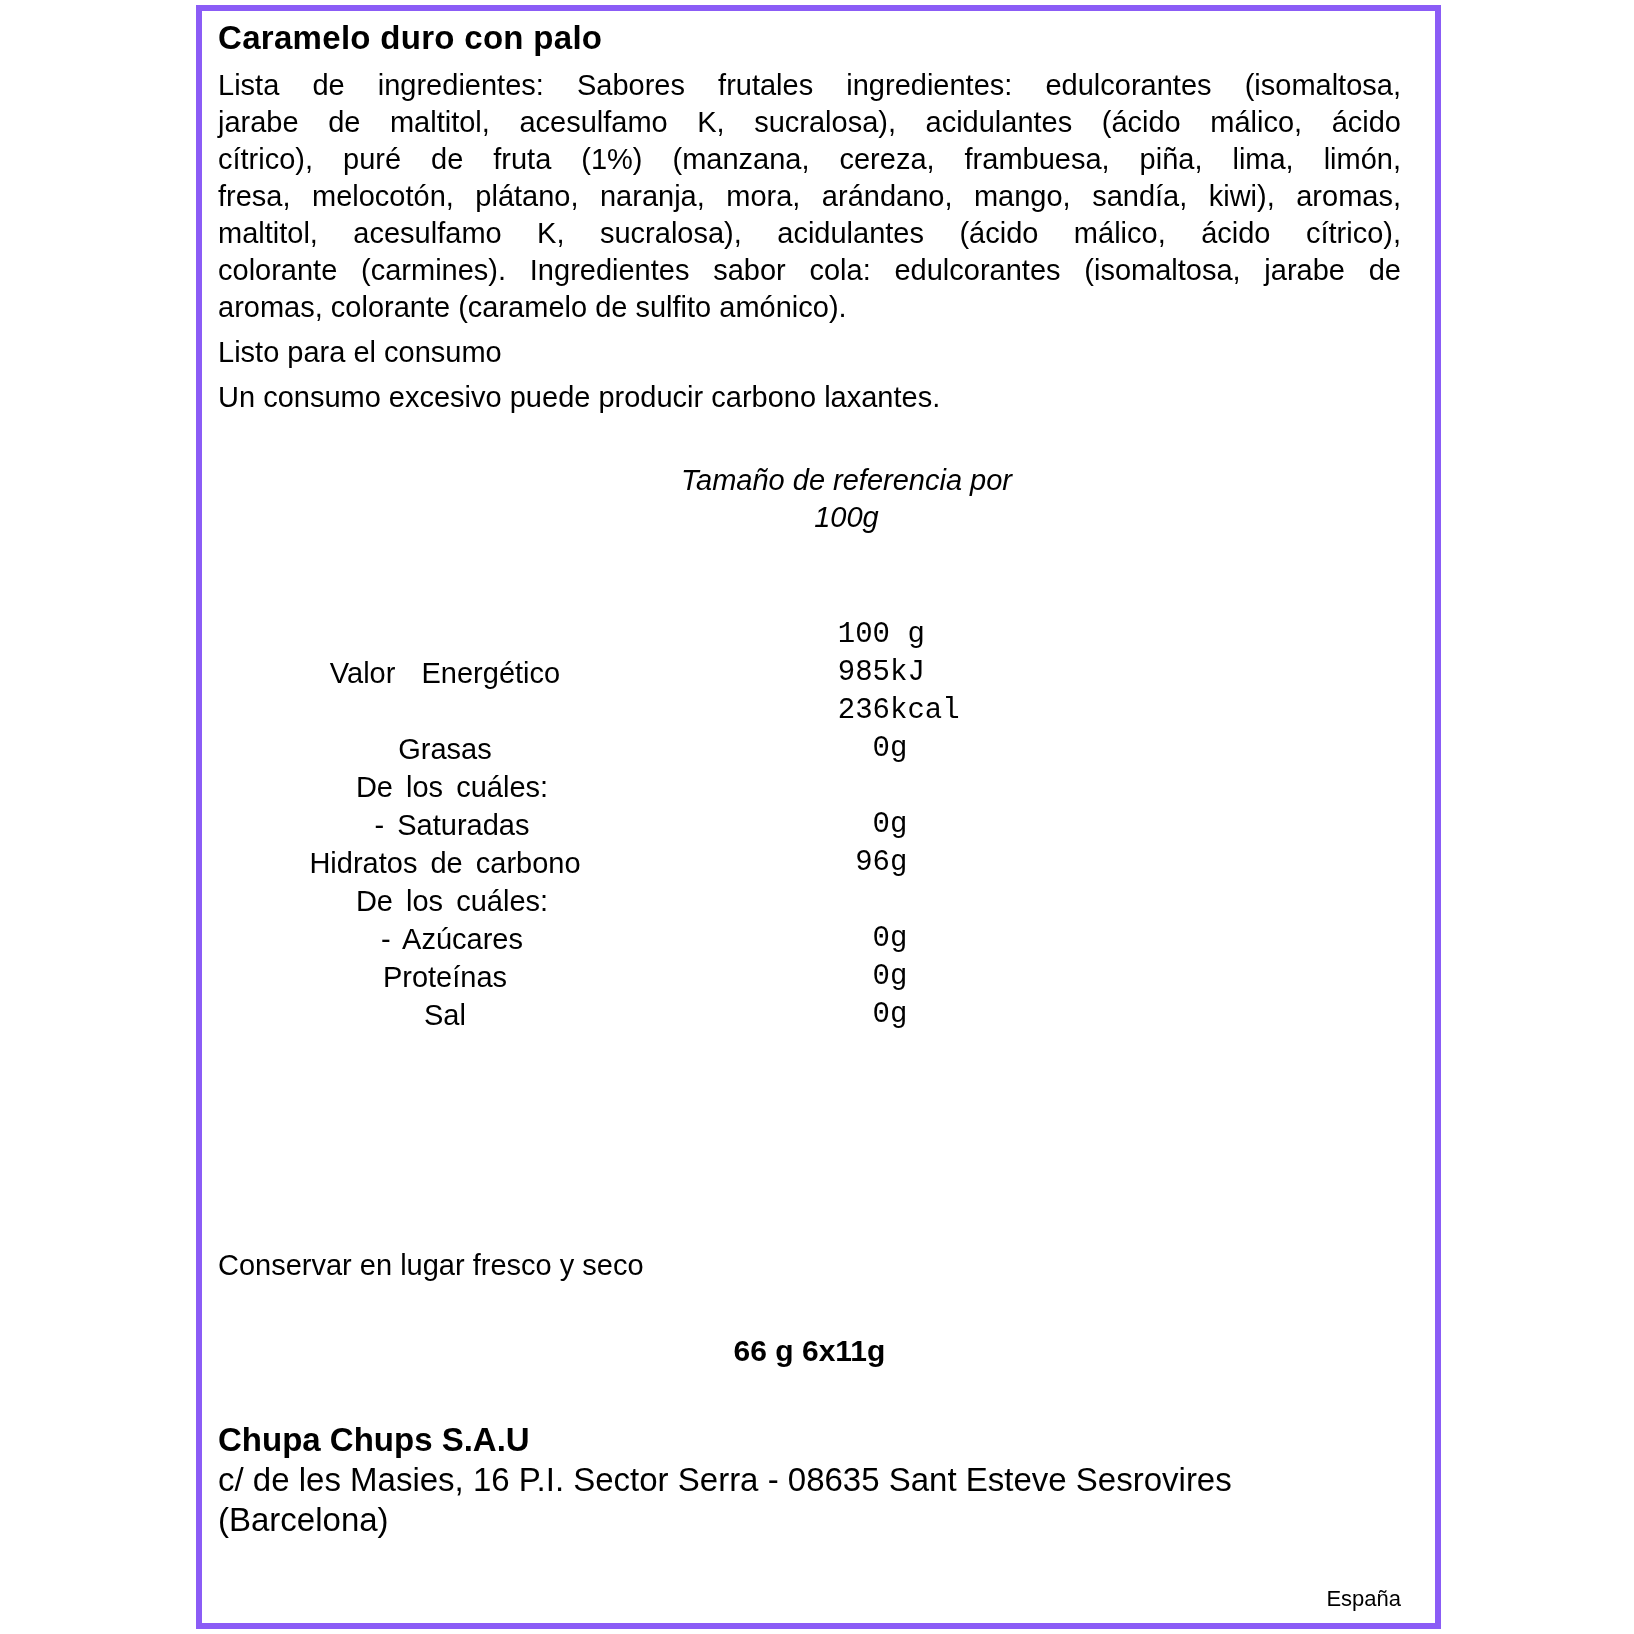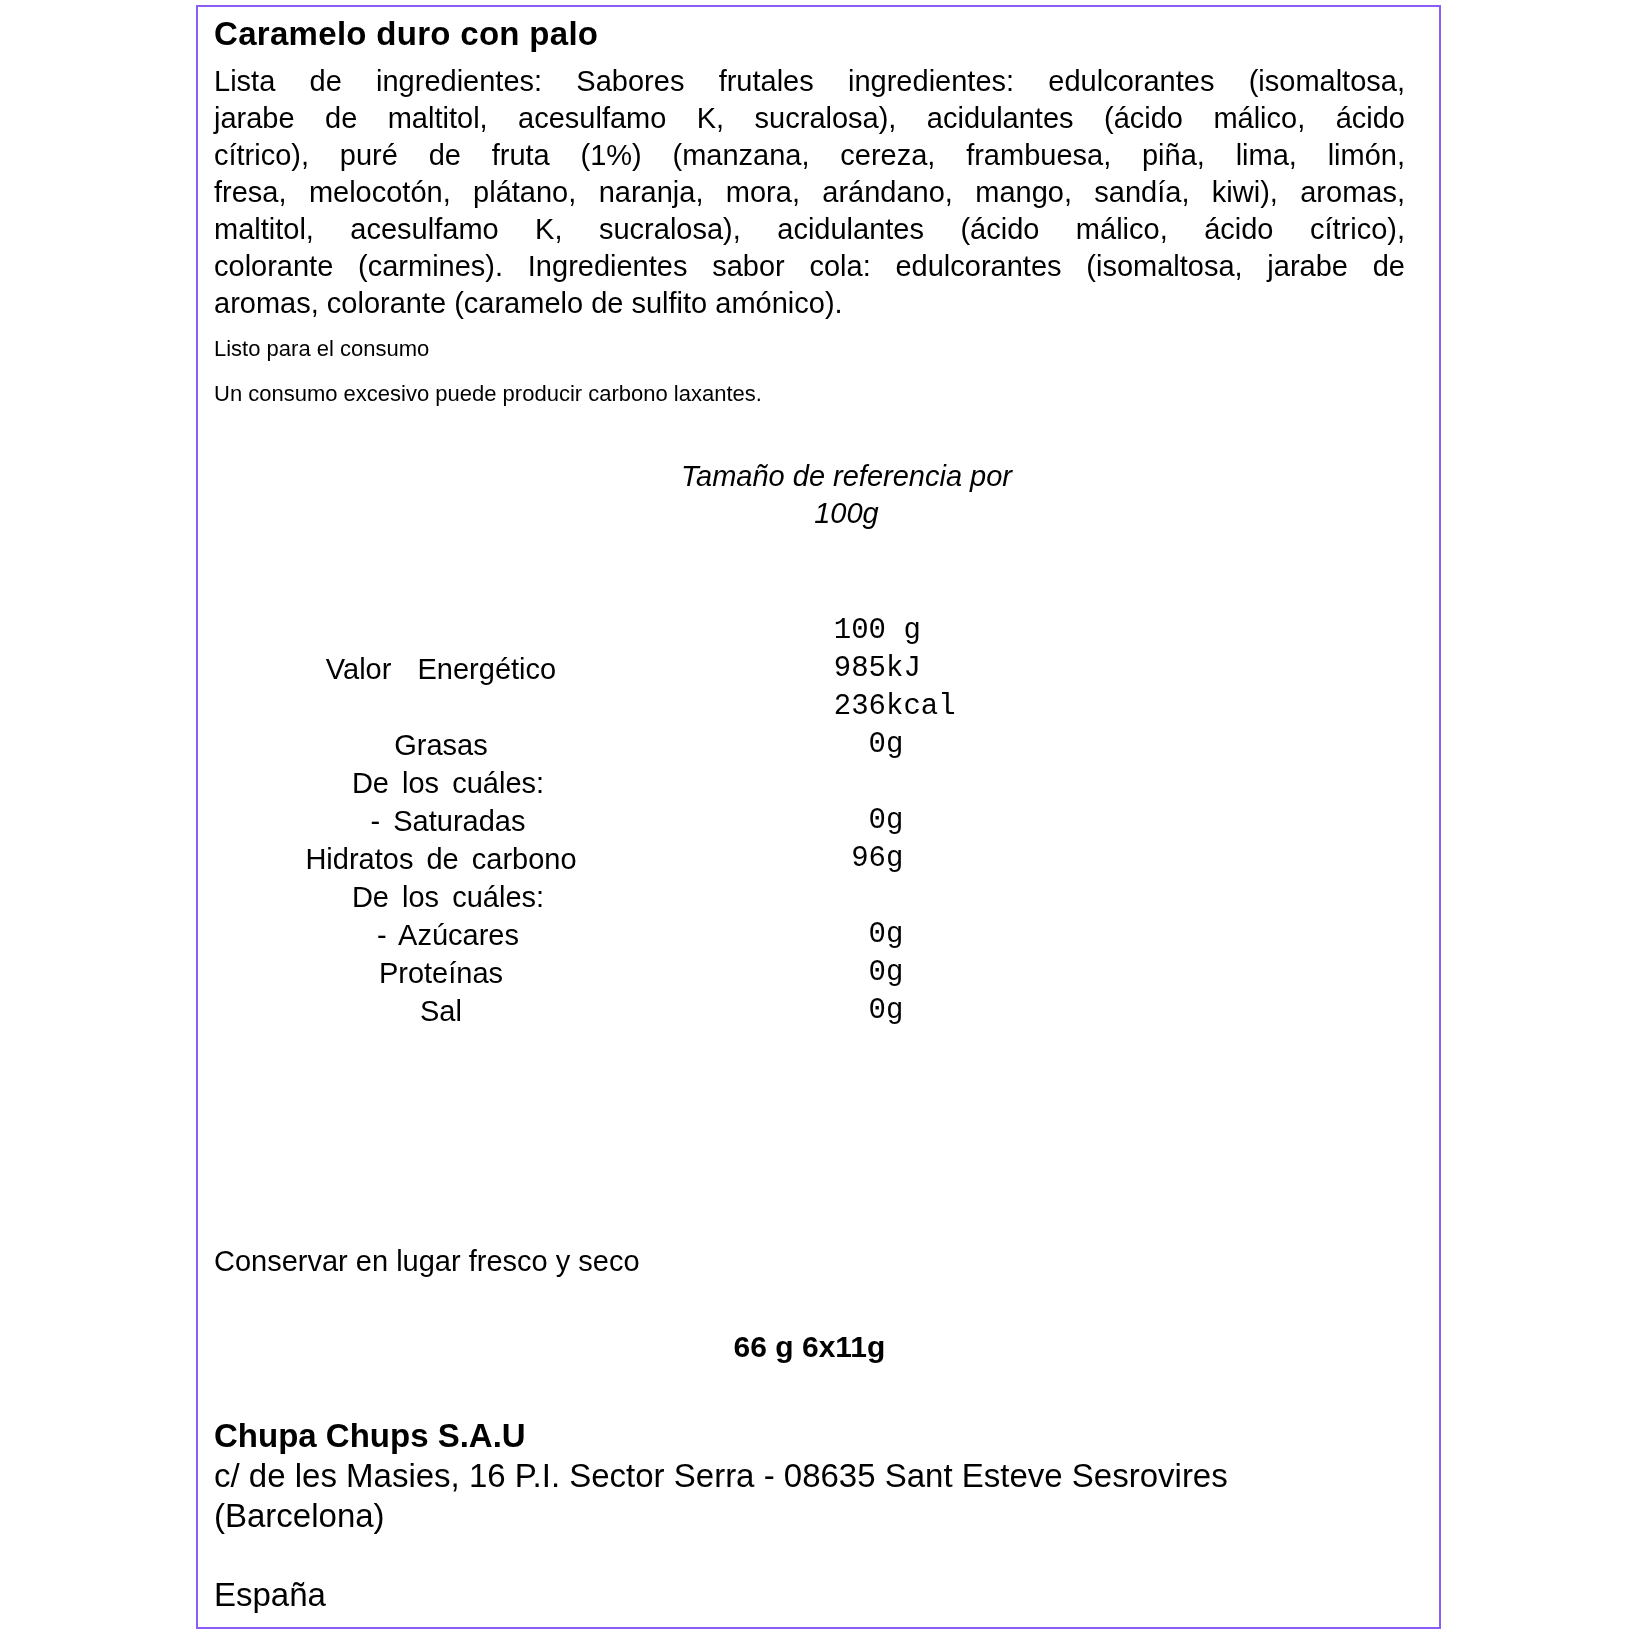--- a/index.html
+++ b/index.html
@@ -14,21 +14,21 @@
     font-family: "Liberation Sans", sans-serif;
     color: #000000;
   }
   .label-box {
     position: absolute;
     left: 196px;
     top: 5px;
     width: 1245px;
     height: 1624px;
     box-sizing: border-box;
-    border: 2px solid #8b5cf6;
+    border: 6px solid #8b5cf6;
     background: #ffffff;
     padding: 6px 34px 0 16px;
     overflow: hidden;
   }
   .product-title {
     font-size: 33px;
     font-weight: bold;
     line-height: 42px;
     letter-spacing: 0.3px;
   }
@@ -40,21 +40,21 @@
   .ing-line {
     text-align: justify;
     text-align-last: justify;
   }
   .ing-line.last {
     text-align: left;
     text-align-last: auto;
   }
   .note {
     margin-top: 8px;
-    font-size: 22px;
+    font-size: 29px;
     line-height: 37px;
   }
   .reference {
     margin-top: 46px;
     font-size: 29px;
     line-height: 37px;
     text-align: center;
     transform: translateX(37px);
     font-style: italic;
   }
@@ -101,22 +101,23 @@
   .manufacturer {
     margin-top: 50px;
     font-size: 33px;
     line-height: 40px;
   }
   .mfr-name {
     font-weight: bold;
   }
   .country {
     margin-top: 40px;
-    font-size: 33px;
-    line-height: 38px;
+    font-size: 22px;
+    line-height: 38px;
+    text-align: right;
   }
 </style>
 </head>
 <body>
 
 <div class="label-box">
 
   <div class="product-title">Caramelo duro con palo</div>
 
   <div class="ingredients">

